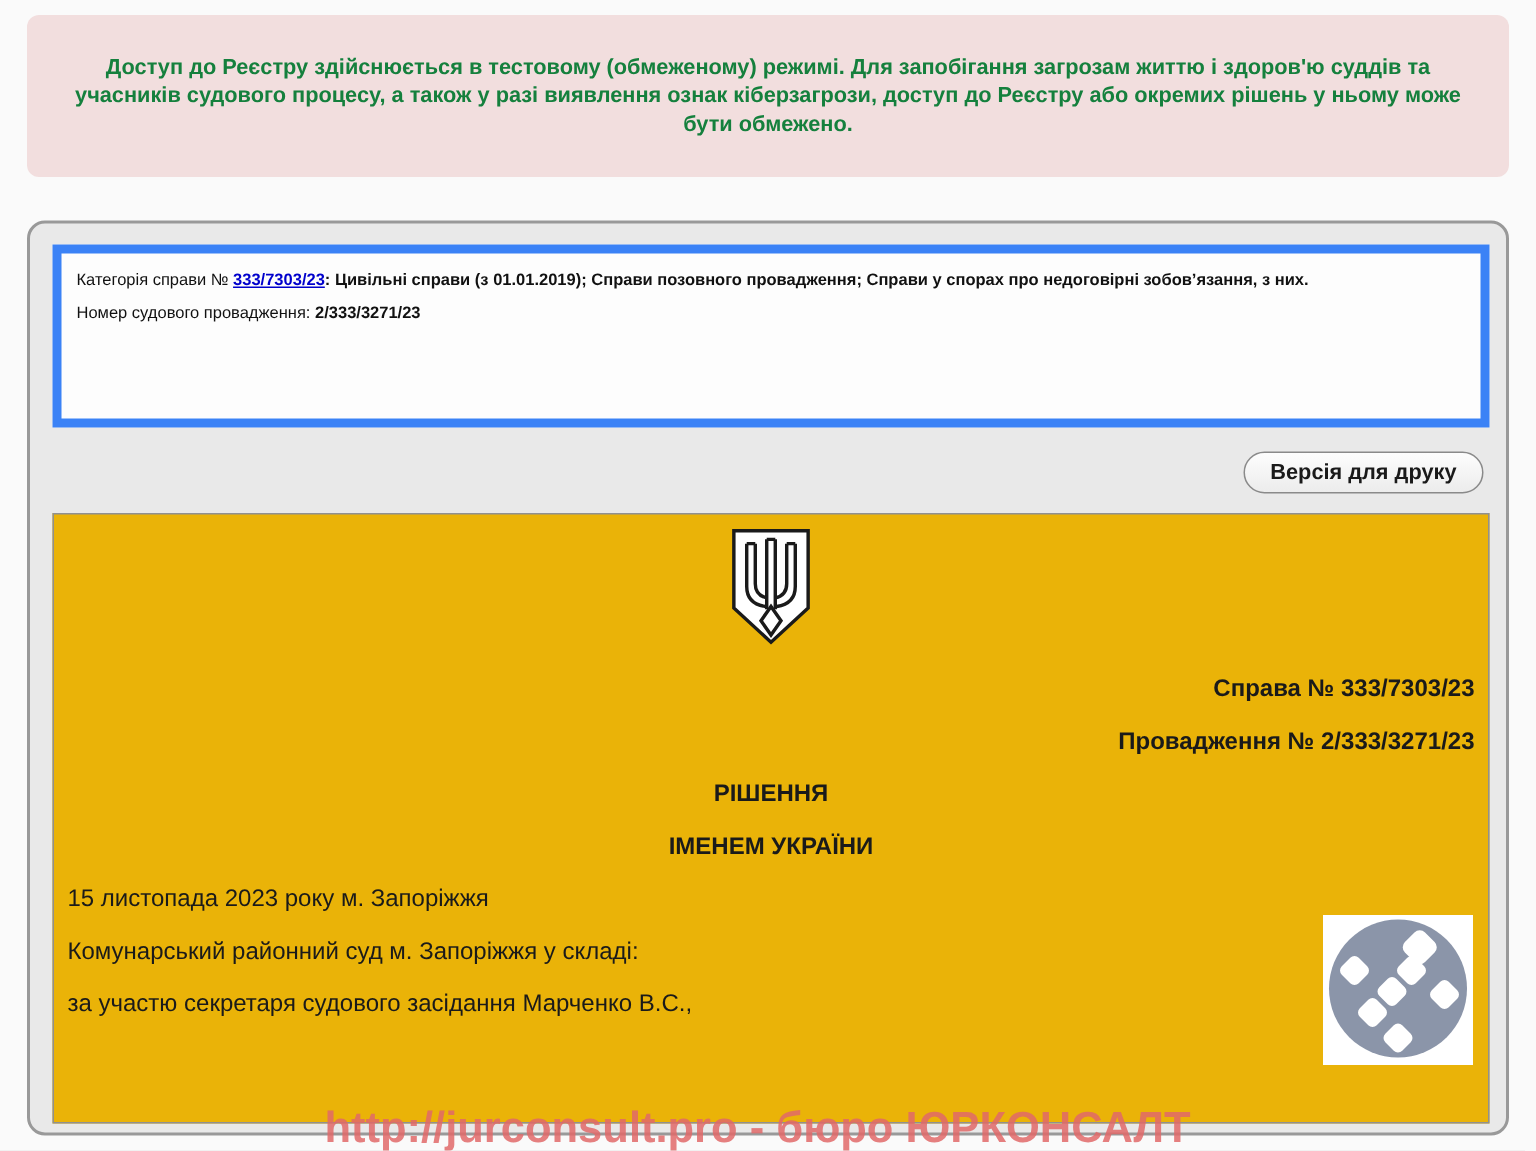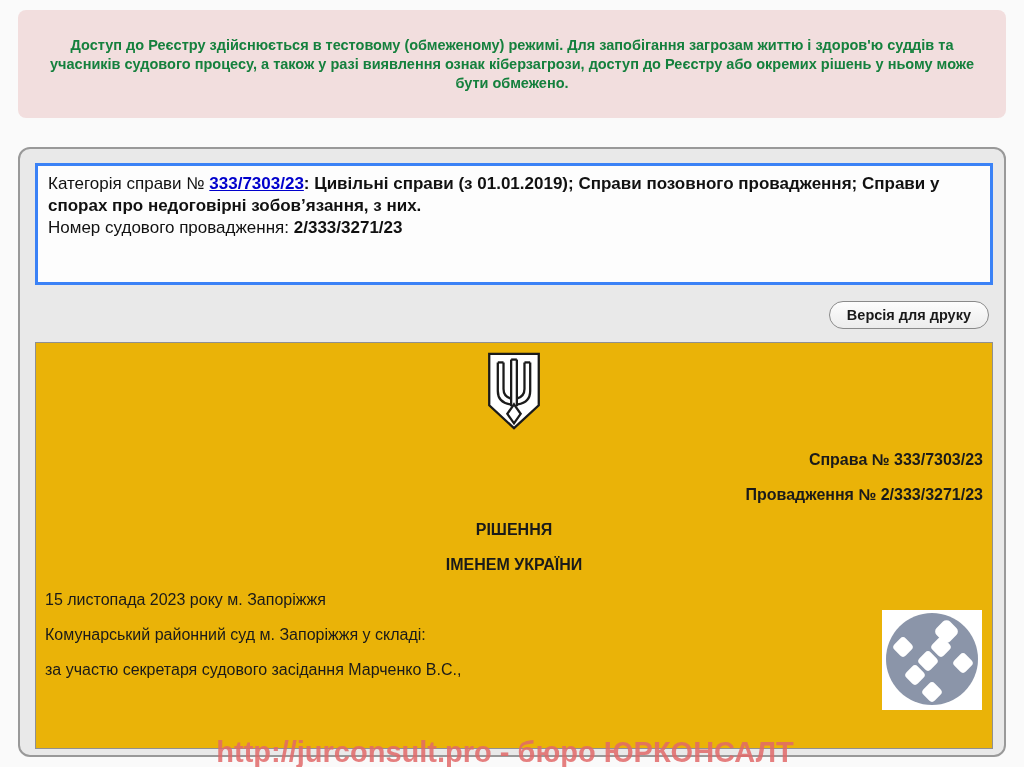--- a/index.html
+++ b/index.html
@@ -25,23 +25,23 @@
 
   
   .container {
     position:absolute; left:18px; top:147px; width:988px; height:610px;
     background:#e9e9e9; border:2px solid #999999; border-radius:12px;
     padding:14px 15px;
   }
 
   .case-box {
     width:958px; min-height:122px;
-    background:#fdfdfd; border:3px solid #3b82f6;
+    background:#fdfdfd; border:6px solid #3b82f6;
     padding:7px 10px 8px 10px;
-    font-size:17px; line-height:22px; color:#111;
+    font-size:11px; line-height:22px; color:#111;
   }
   .case-box p { margin:0; }
   .case-box b { font-weight:bold; }
   .case-link { color:#0000cc; font-weight:bold; text-decoration:underline; }
 
   .print-row { text-align:right; margin:16px 0 13px 0; height:28px; }
   .print-btn {
     display:inline-block; height:28px; line-height:26px; padding:0 17px;
     background:linear-gradient(#fdfdfd,#ececec);
     border:1px solid #8a8a8a; border-radius:14px;

